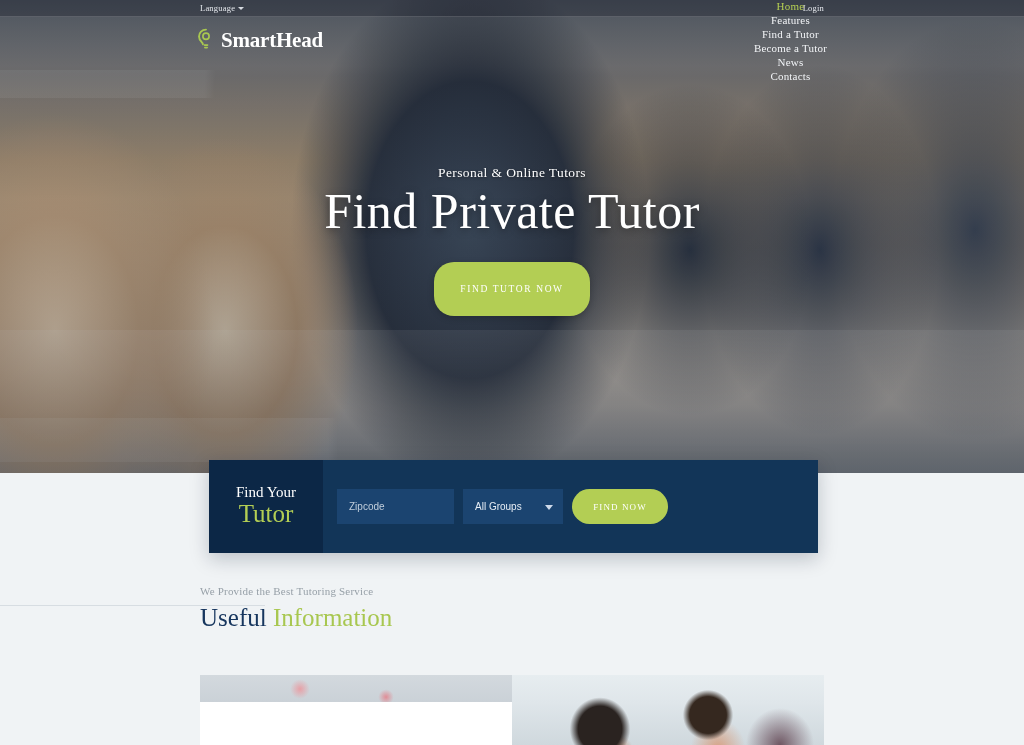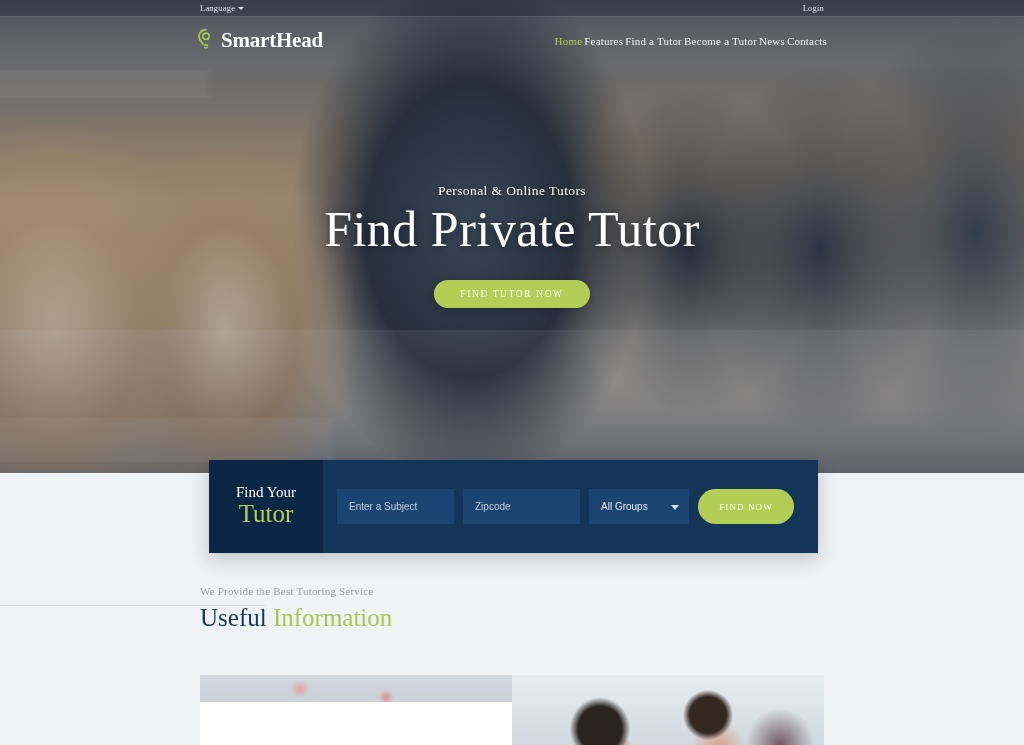--- a/index.html
+++ b/index.html
@@ -67,45 +67,45 @@
   }
   .header-inner {
     width:630px; margin:0 auto; display:flex; align-items:center;
     justify-content:space-between;
   }
   .brand { display:flex; align-items:center; gap:6px; text-decoration:none; }
   .brand-name {
     color:#fff; font-family:"Liberation Serif", serif;
     font-size:21px; font-weight:700; letter-spacing:-.2px;
   }
-  .nav { display:flex; align-items:center; gap:2px; }
+  .nav { display:flex; align-items:center; gap:2px;flex-direction:column; }
   .nav a {
     color:#f2f4f7; font-family:"Liberation Serif", serif;
     font-size:11px; text-decoration:none; letter-spacing:.2px; white-space:nowrap;
   }
   .nav a.active { color:#b5cf52; }
 
   
   .hero-copy {
-    position:absolute; left:0; right:0; top:183px; z-index:5; text-align:center;
+    position:absolute; left:0; right:0; top:165px; z-index:5; text-align:center;
   }
   .hero-sub {
     color:#ffffff; font-family:"Liberation Serif", serif;
     font-size:13.5px; letter-spacing:.4px; margin-bottom:3px;
     text-shadow:0 1px 3px rgba(0,0,0,.45);
   }
   .hero-title {
     color:#ffffff; font-family:"Liberation Serif", serif;
     font-size:50px; font-weight:400; letter-spacing:.5px; line-height:1.08;
     text-shadow:0 2px 8px rgba(0,0,0,.40);
   }
   .hero-btn {
     display:inline-block; margin-top:24px;
     background:#b3ce54; color:#ffffff; border:none; border-radius:20px;
-    padding:9px 26px; font-size:9.5px; letter-spacing:1.6px;
+    padding:22px 26px; font-size:9.5px; letter-spacing:1.6px;
     font-family:"Liberation Serif", serif; cursor:pointer;
     box-shadow:0 2px 7px rgba(0,0,0,.20);
   }
 
   
   .searchbar {
     position:absolute; left:209px; top:437px; width:609px; height:93px;
     background:#123558; z-index:7; display:flex; align-items:stretch;
     box-shadow:0 6px 18px rgba(10,25,45,.22);
     margin-top:23px;
@@ -245,21 +245,20 @@
     <button class="hero-btn">FIND TUTOR NOW</button>
   </div>
 </div>
 
 <div class="searchbar">
   <div class="search-label">
     <span class="sl-1">Find Your</span>
     <span class="sl-2">Tutor</span>
   </div>
   <div class="search-fields">
-    <input class="s-input s-subject" type="text" placeholder="Enter a Subject" style="">
     <input class="s-input s-zip" type="text" placeholder="Zipcode" style="">
     <div class="s-select-wrap">
       <select class="s-select">
         <option>All Groups</option>
       </select>
       <span class="s-select-chev"></span>
     </div>
     <button class="s-btn">FIND NOW</button>
   </div>
 </div>

